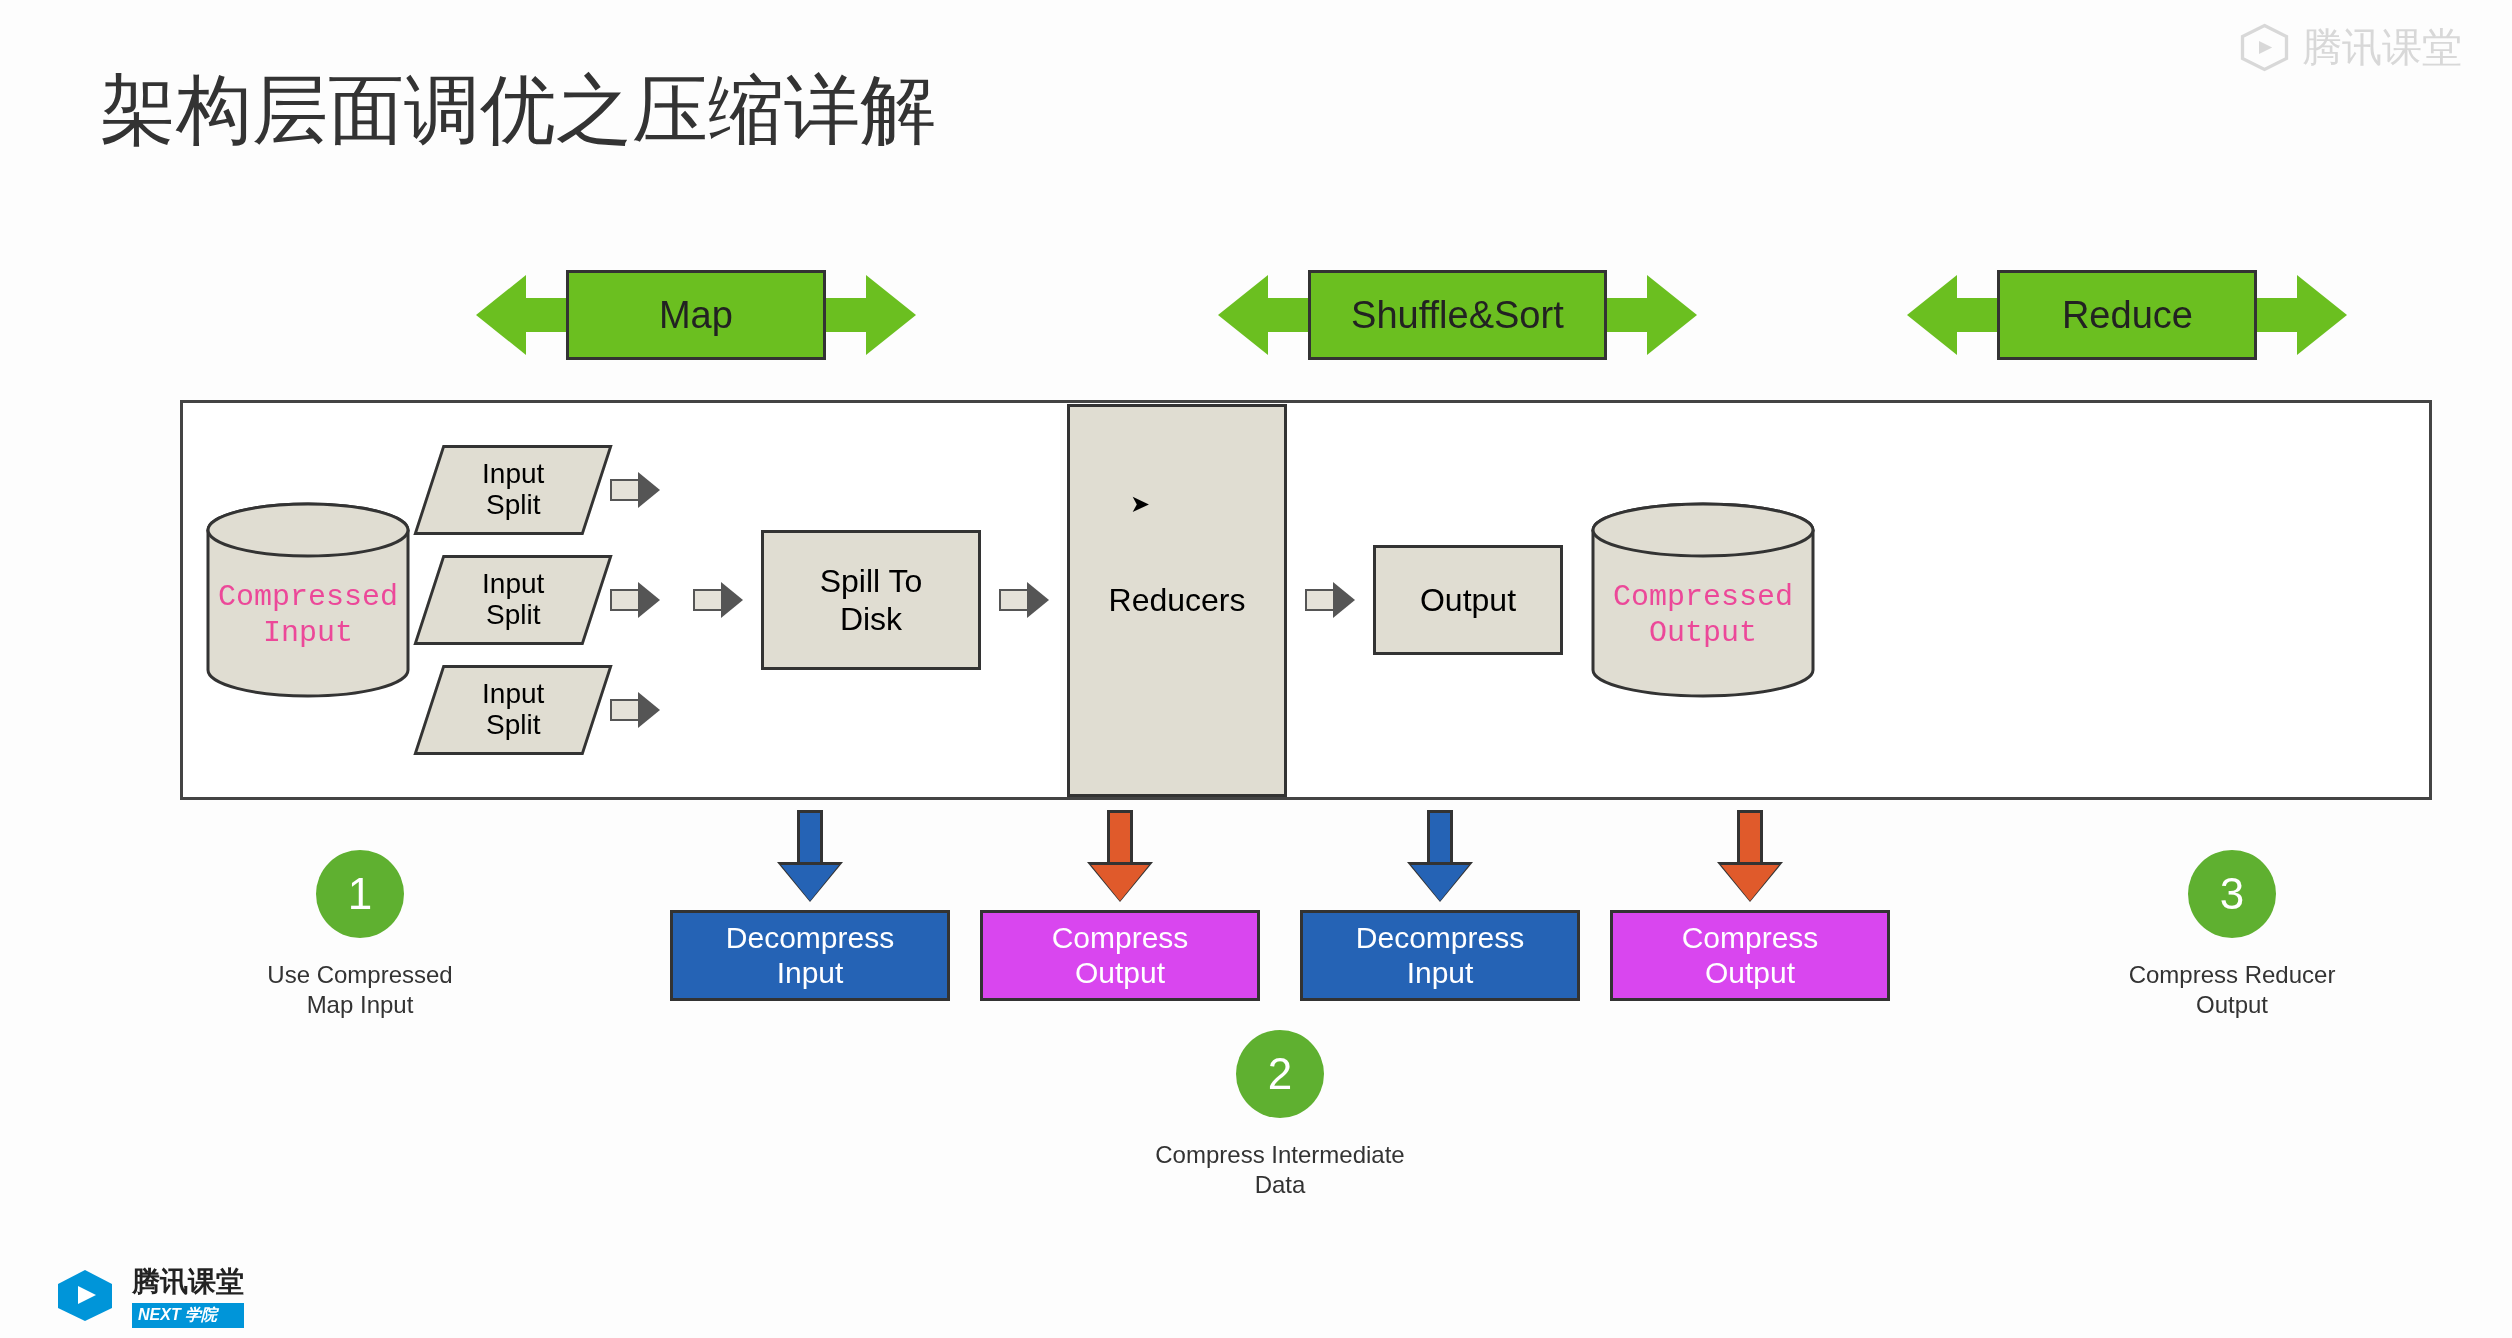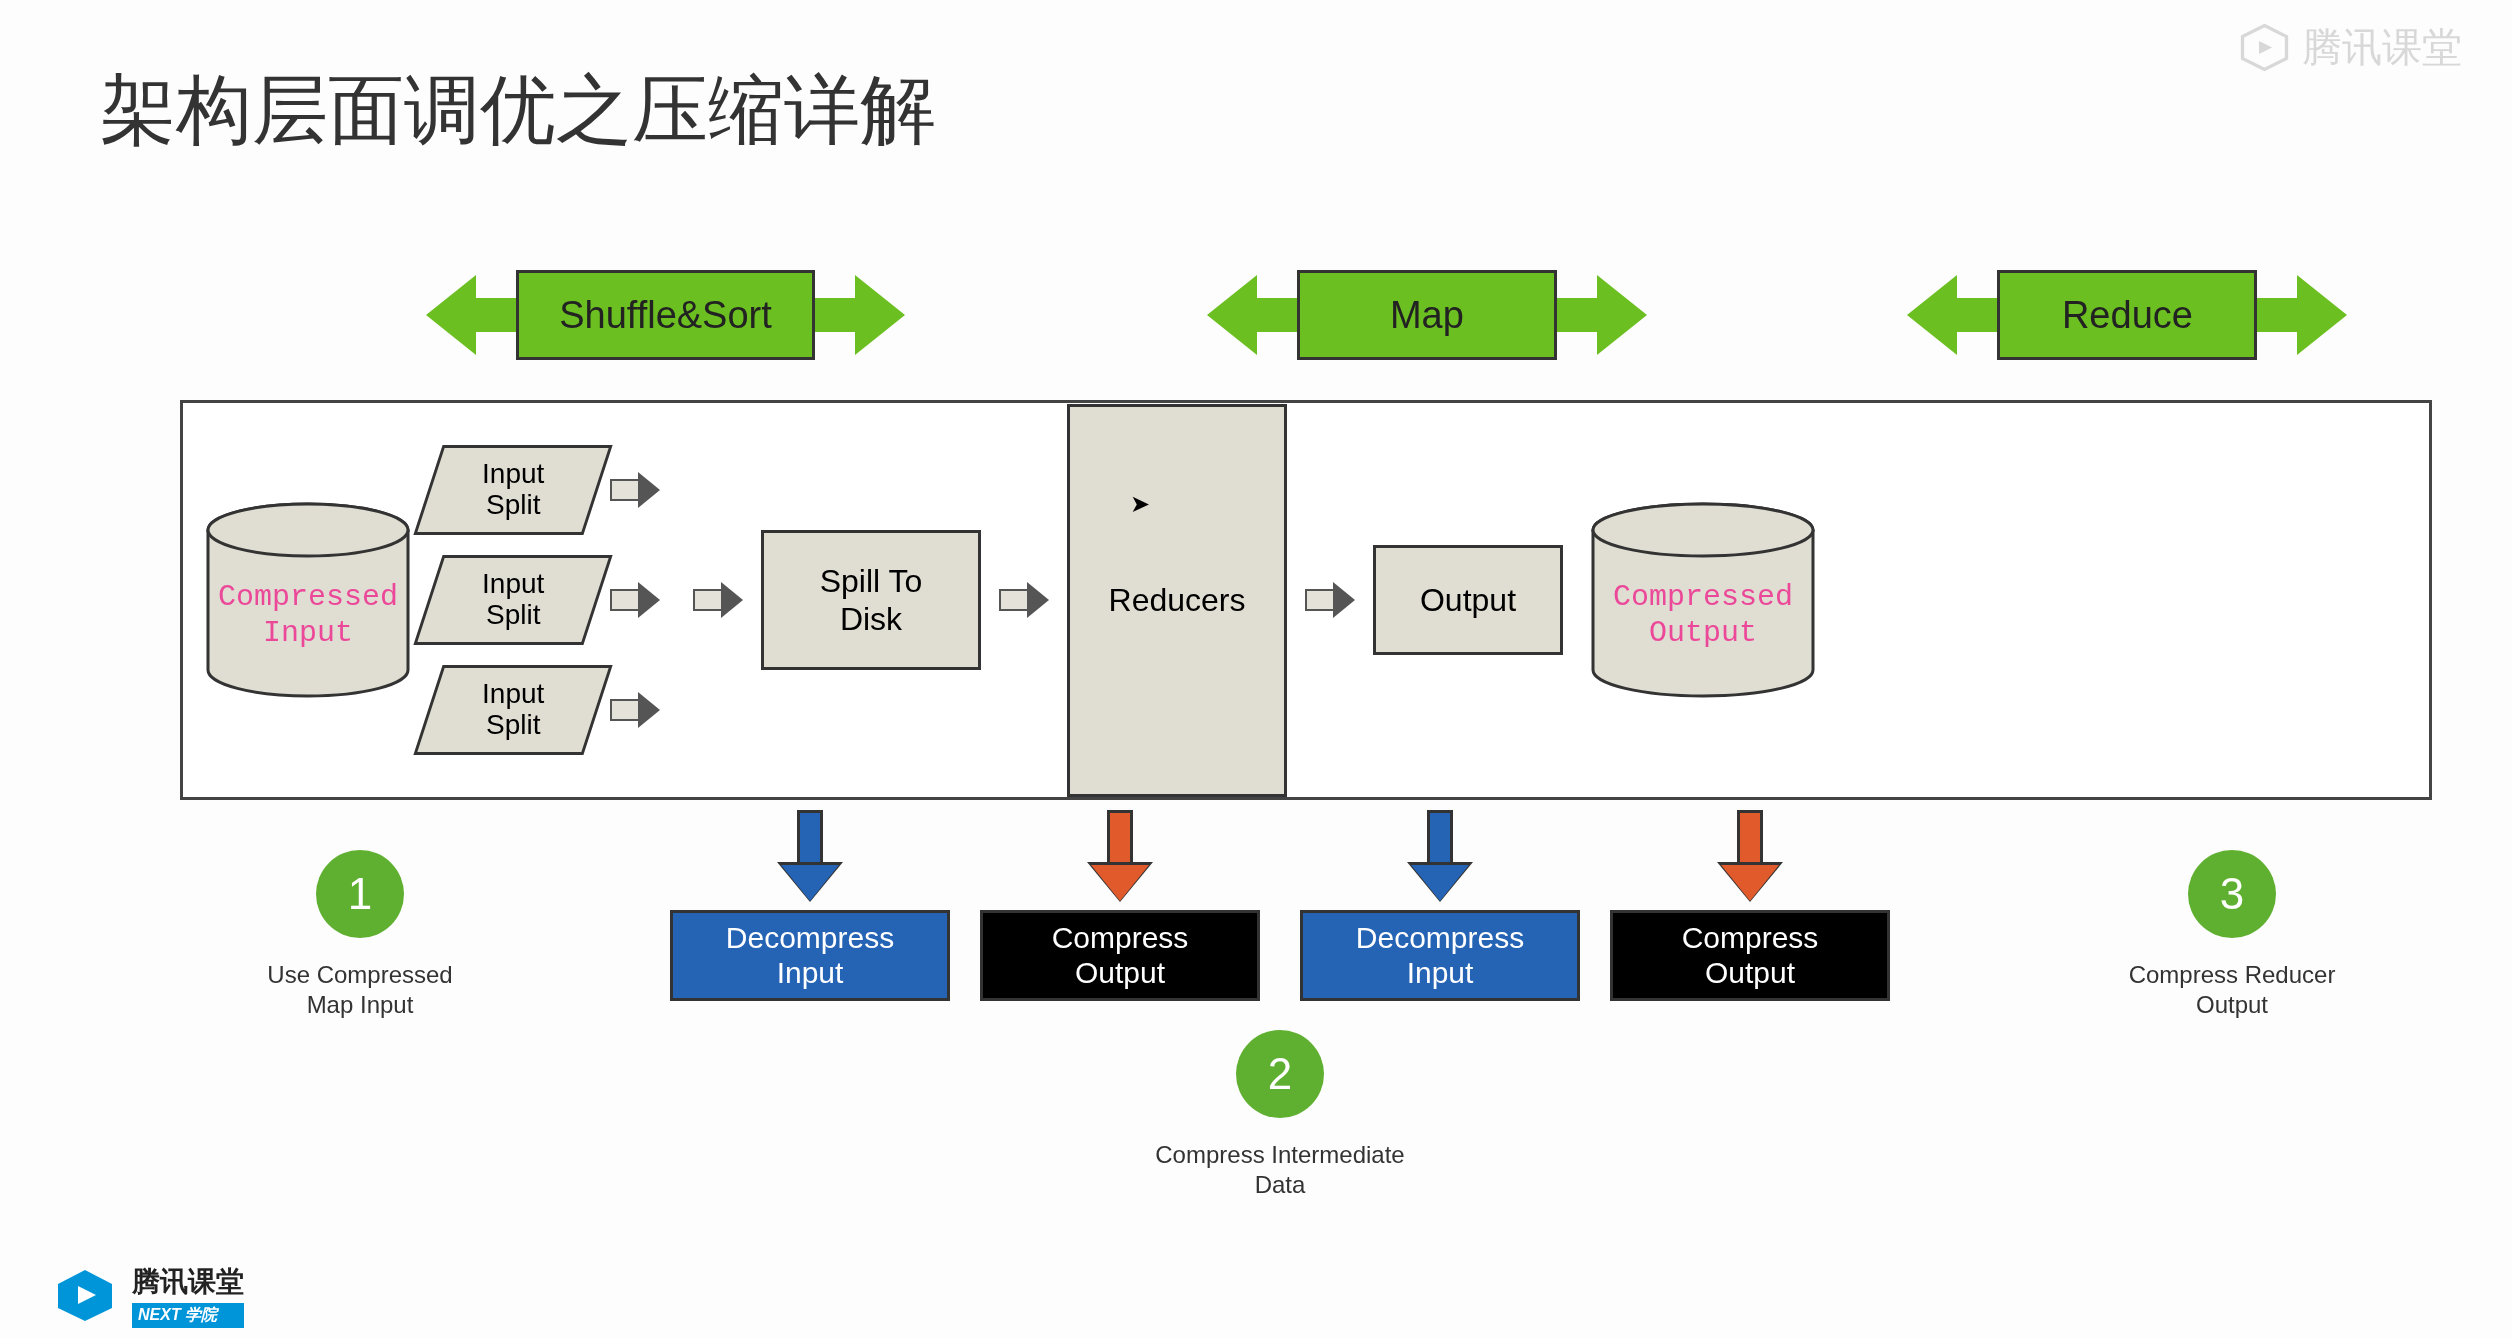--- a/index.html
+++ b/index.html
@@ -219,21 +219,21 @@
 .action-box {
   width: 280px;
   border: 3px solid #333;
   color: #fff;
   font-size: 30px;
   text-align: center;
   padding: 8px 12px;
   line-height: 1.15;
 }
 .action-box.blue { background: #2563b5; }
-.action-box.orange { background: #000000; }
+.action-box.orange { background: #d946ef; }
 
 .circle-badge {
   width: 88px;
   height: 88px;
   border-radius: 50%;
   background: #5fb030;
   color: #fff;
   font-size: 44px;
   display: flex;
   align-items: center;
@@ -279,31 +279,31 @@
 
 <div class="watermark">
   <svg viewBox="0 0 100 100">
     <path d="M50 10 L90 30 L90 70 L50 90 L10 70 L10 30 Z" fill="none" stroke="#d8d8d8" stroke-width="6"></path>
     <path d="M40 38 L40 62 L64 50 Z" fill="#d8d8d8"></path>
   </svg>
   <span>腾讯课堂</span>
 </div>
 
 <div class="phase-row">
+  <div class="phase-group" style="flex:1.3">
+    <div class="phase-arrow-out left"></div>
+    <div class="phase-arrow-stem"></div>
+    <div class="phase-box">Map</div>
+    <div class="phase-arrow-stem"></div>
+    <div class="phase-arrow-out right"></div>
+  </div>
   <div class="phase-group" style="flex:1.2">
     <div class="phase-arrow-out left"></div>
     <div class="phase-arrow-stem"></div>
     <div class="phase-box">Shuffle&amp;Sort</div>
-    <div class="phase-arrow-stem"></div>
-    <div class="phase-arrow-out right"></div>
-  </div>
-  <div class="phase-group" style="flex:1.3">
-    <div class="phase-arrow-out left"></div>
-    <div class="phase-arrow-stem"></div>
-    <div class="phase-box">Map</div>
     <div class="phase-arrow-stem"></div>
     <div class="phase-arrow-out right"></div>
   </div>
   <div class="phase-group" style="flex:1">
     <div class="phase-arrow-out left"></div>
     <div class="phase-arrow-stem"></div>
     <div class="phase-box">Reduce</div>
     <div class="phase-arrow-stem"></div>
     <div class="phase-arrow-out right"></div>
   </div>

